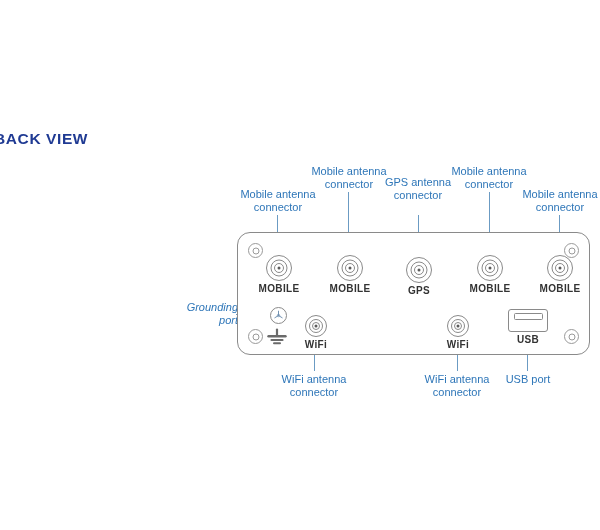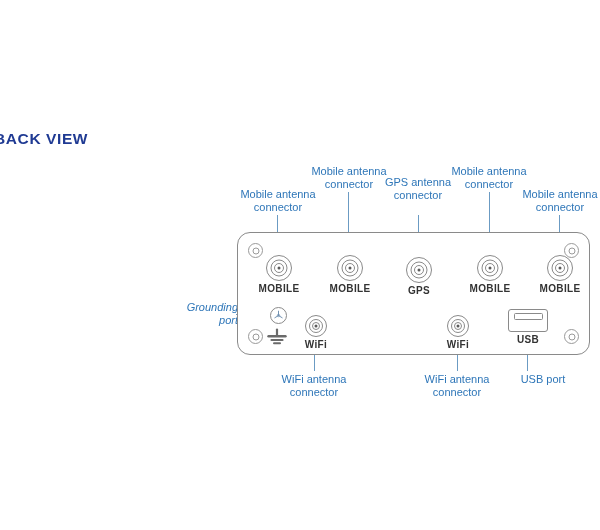--- a/index.html
+++ b/index.html
@@ -230,21 +230,21 @@
   <div class="callout" style="left:255px; top:373px; width:118px;">
     <span>WiFi antenna</span>
     <span class="l2">connector</span>
   </div>
 
   <div class="callout" style="left:398px; top:373px; width:118px;">
     <span>WiFi antenna</span>
     <span class="l2">connector</span>
   </div>
 
-  <div class="callout" style="left:504px; top:373px; width:78px;">
+  <div class="callout" style="left:489px; top:373px; width:78px;">
     <span>USB port</span>
   </div>
 
   <div class="leader-v" style="left:314px; top:330px; width:1.4px; height:41px;"></div>
   <div class="leader-v" style="left:457px; top:330px; width:1.4px; height:41px;"></div>
   <div class="leader-v" style="left:527px; top:330px; width:1.4px; height:41px;"></div>
 
   <div id="device-panel">
 
     <div class="mount-hole" style="left:10px;  top:10px;"></div>

